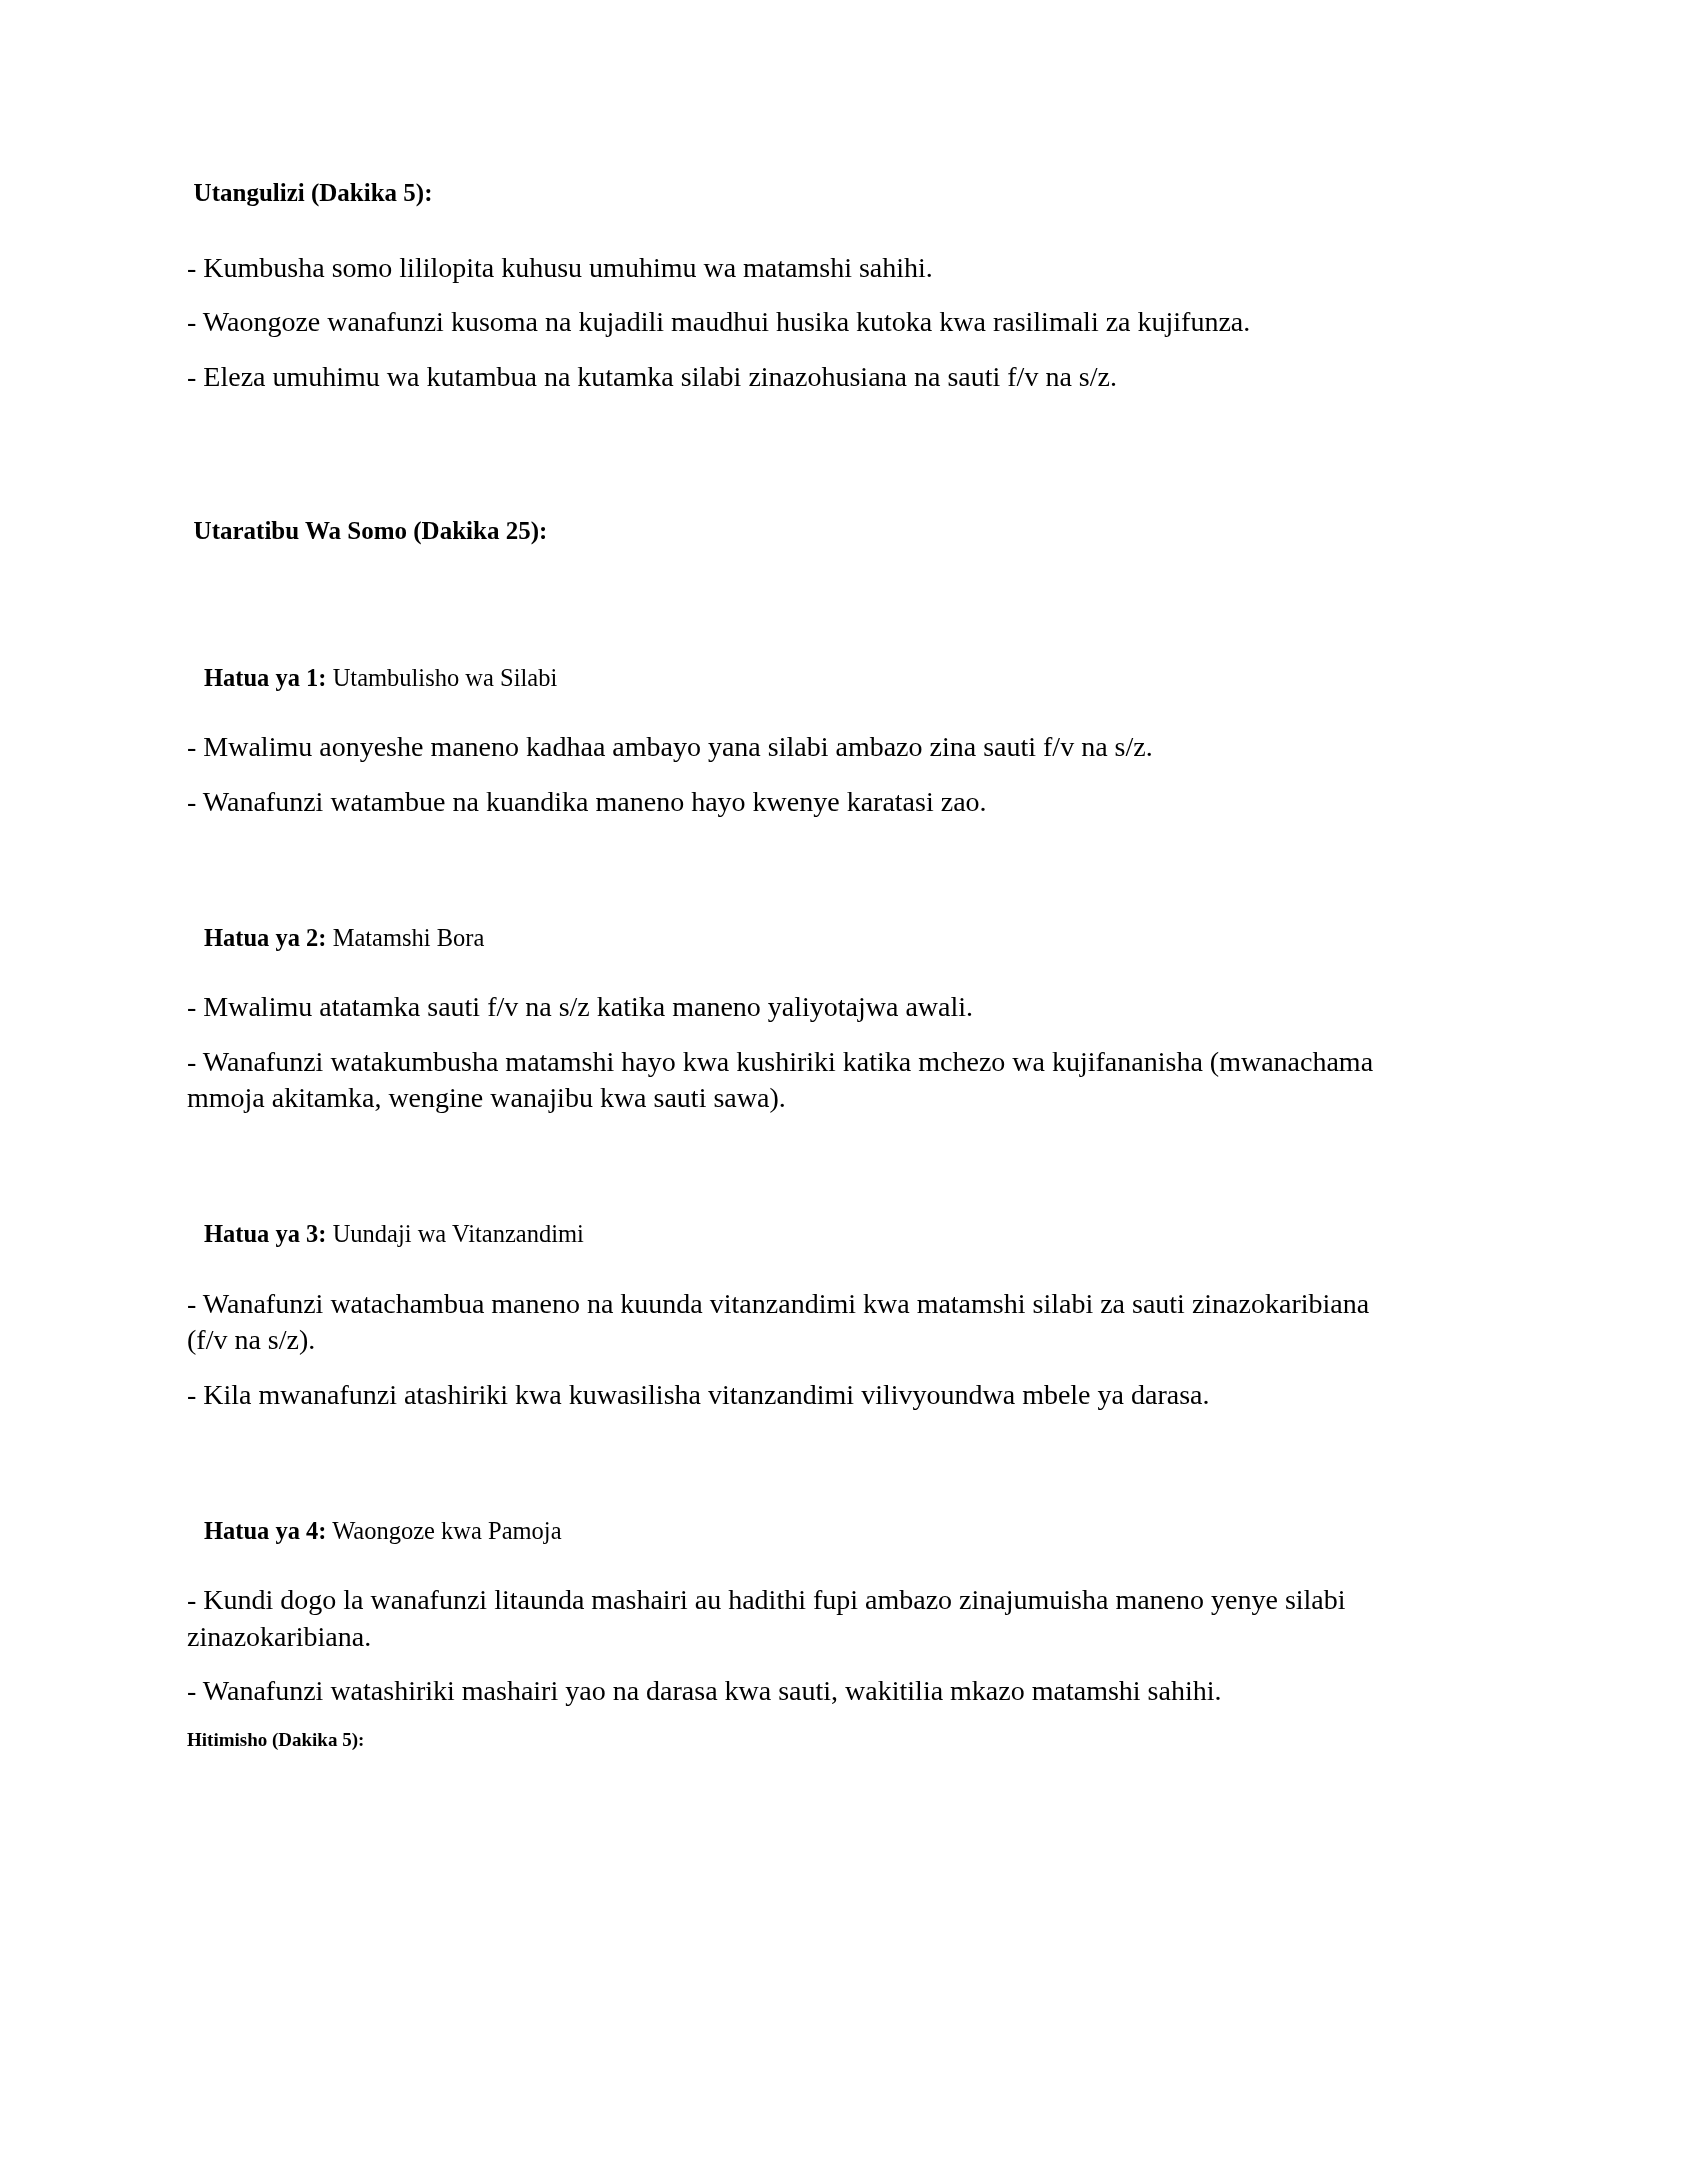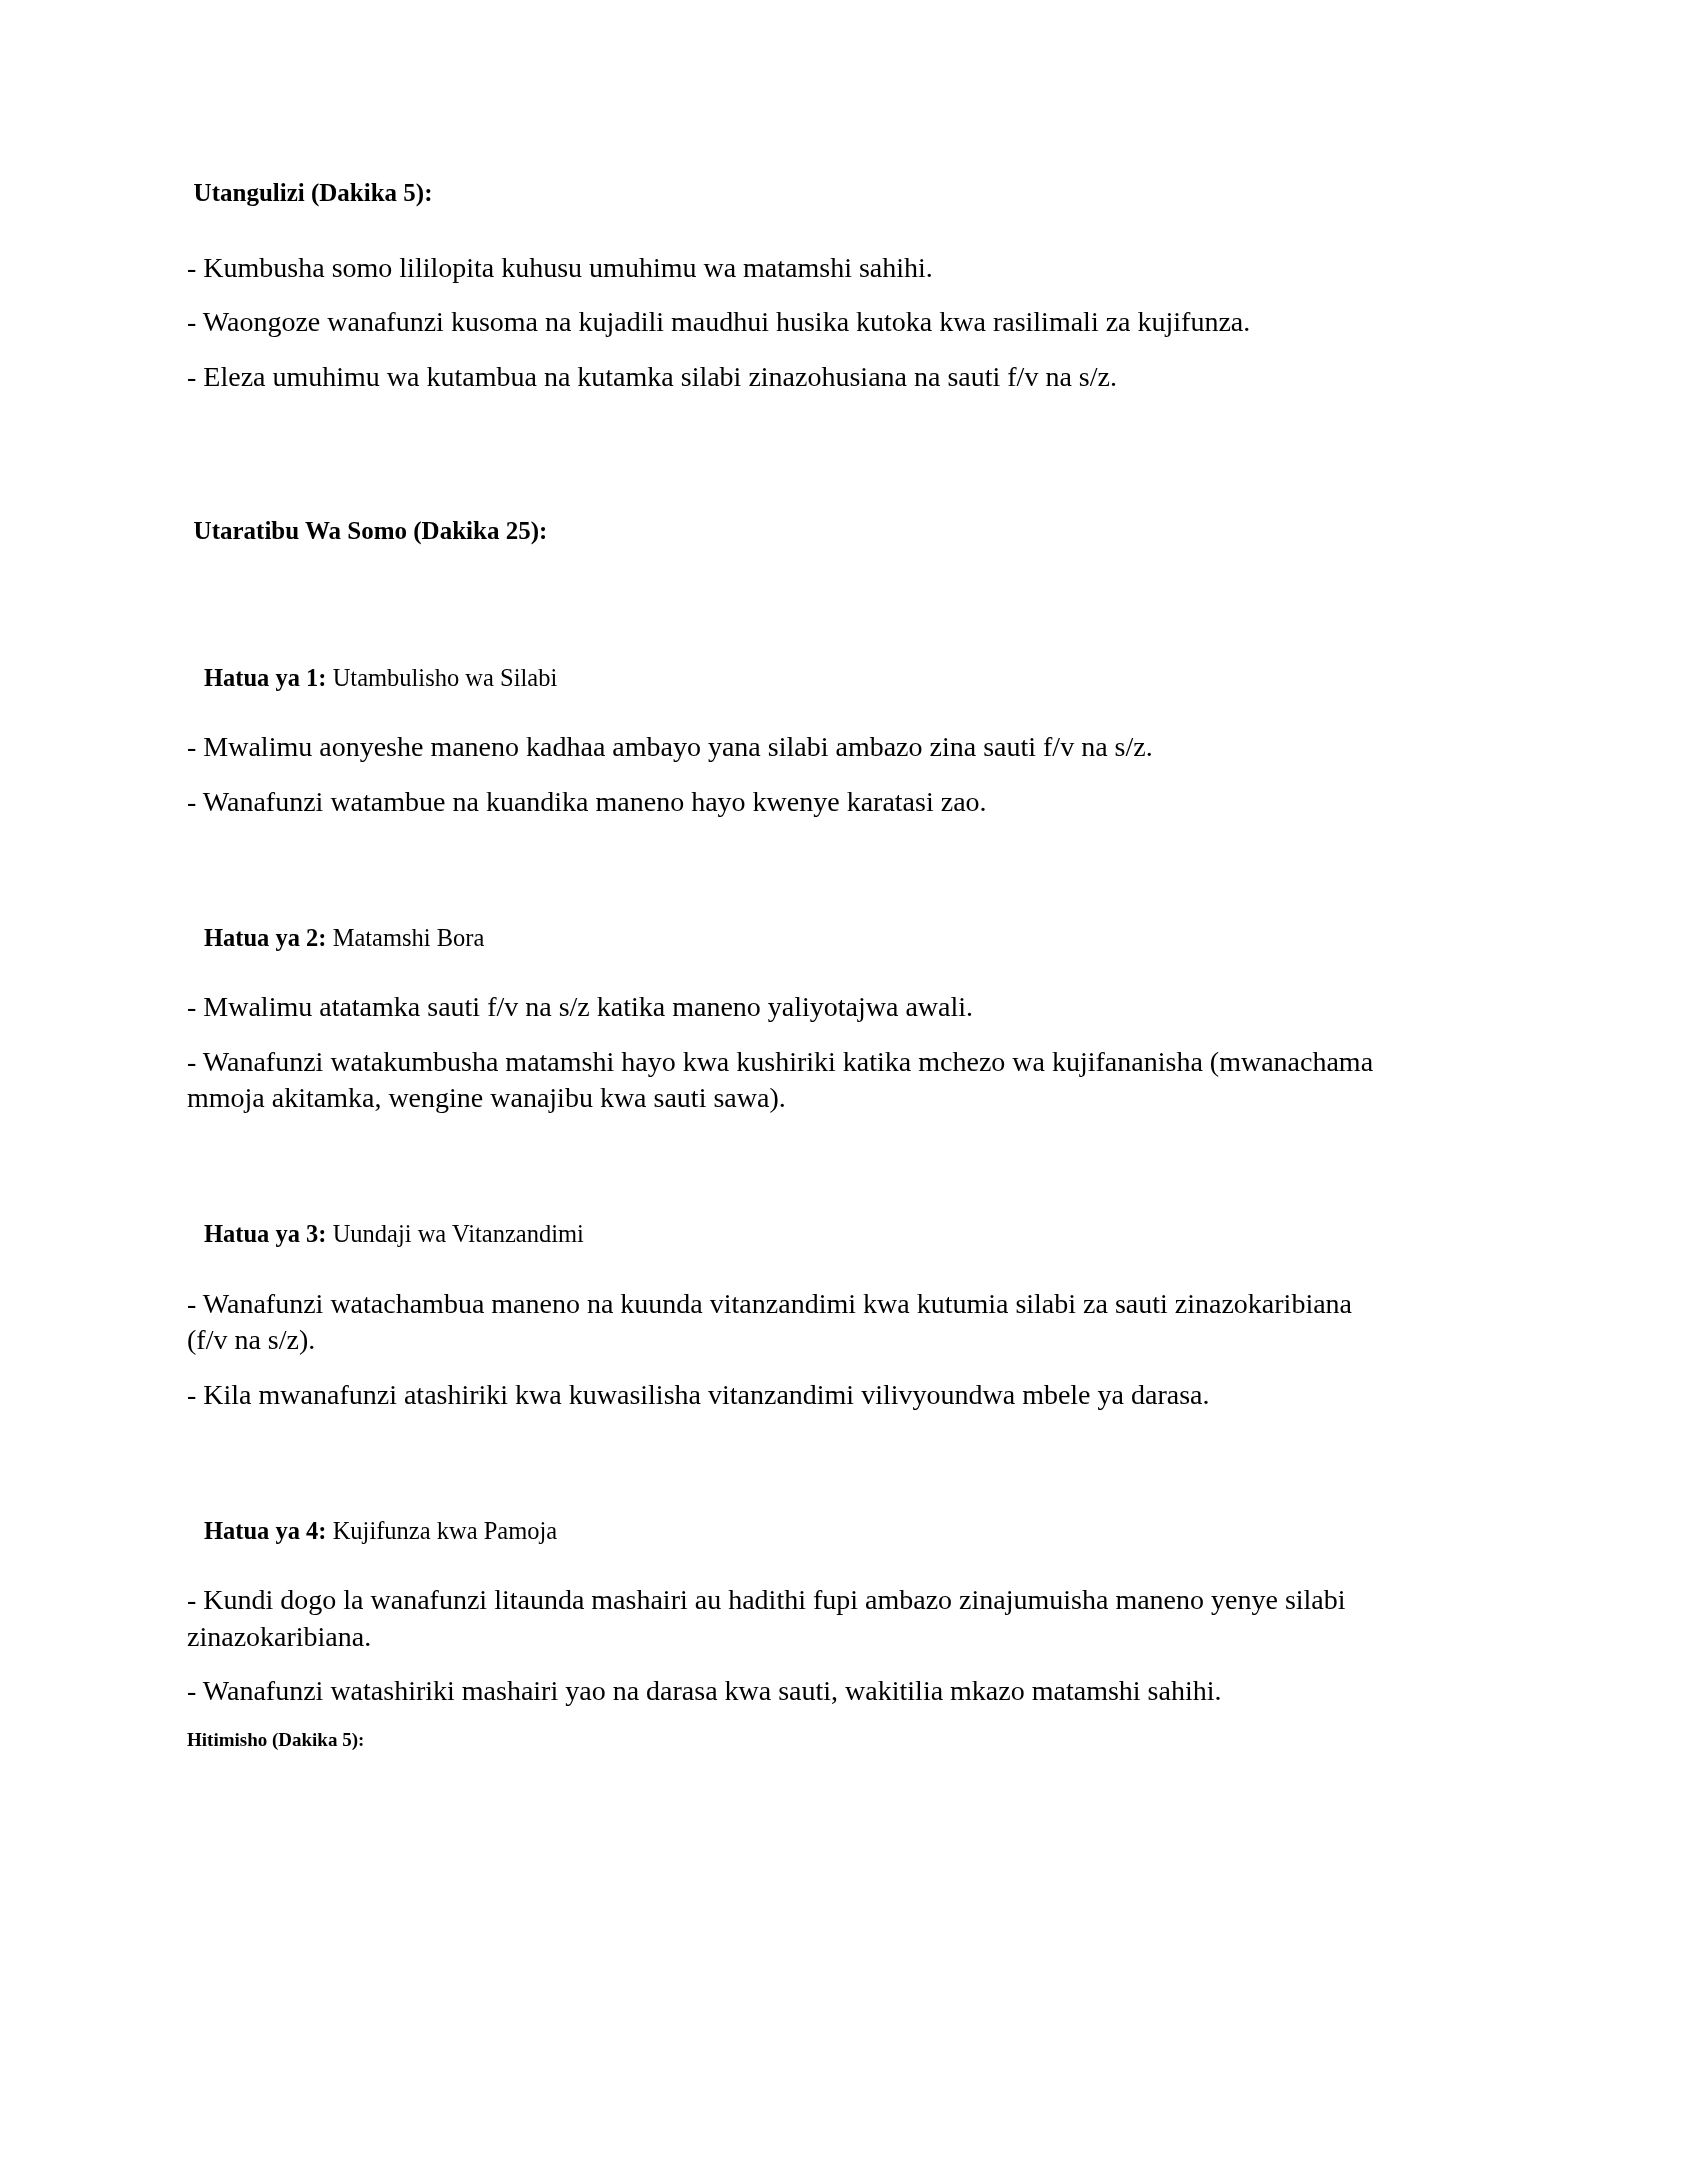--- a/index.html
+++ b/index.html
@@ -118,30 +118,30 @@
     <p class="body-line">- Wanafunzi watakumbusha matamshi hayo kwa kushiriki katika mchezo wa kujifananisha (mwanachama mmoja akitamka, wengine wanajibu kwa sauti sawa).</p>
 
     <div class="gap-lg"></div>
     <div class="gap-sm"></div>
 
     <p class="step-heading">
       <span class="step-label">Hatua ya 3:</span><span class="step-title"> Uundaji wa Vitanzandimi</span>
     </p>
     <div class="gap-sm"></div>
 
-    <p class="body-line">- Wanafunzi watachambua maneno na kuunda vitanzandimi kwa kutumia silabi za sauti zinazokaribiana (f/v na s/z).</p>
+    <p class="body-line">- Wanafunzi watachambua maneno na kuunda vitanzandimi kwa matamshi silabi za sauti zinazokaribiana (f/v na s/z).</p>
     <div class="gap-sm"></div>
 
     <p class="body-line">- Kila mwanafunzi atashiriki kwa kuwasilisha vitanzandimi vilivyoundwa mbele ya darasa.</p>
 
     <div class="gap-lg"></div>
     <div class="gap-sm"></div>
 
     <p class="step-heading">
-      <span class="step-label">Hatua ya 4:</span><span class="step-title"> Kujifunza kwa Pamoja</span>
+      <span class="step-label">Hatua ya 4:</span><span class="step-title"> Waongoze kwa Pamoja</span>
     </p>
     <div class="gap-sm"></div>
 
     <p class="body-line">- Kundi dogo la wanafunzi litaunda mashairi au hadithi fupi ambazo zinajumuisha maneno yenye silabi zinazokaribiana.</p>
     <div class="gap-sm"></div>
 
     <p class="body-line">- Wanafunzi watashiriki mashairi yao na darasa kwa sauti, wakitilia mkazo matamshi sahihi.</p>
     <div class="gap-sm"></div>
 
     <p class="section-heading-flush">Hitimisho (Dakika 5):</p>

